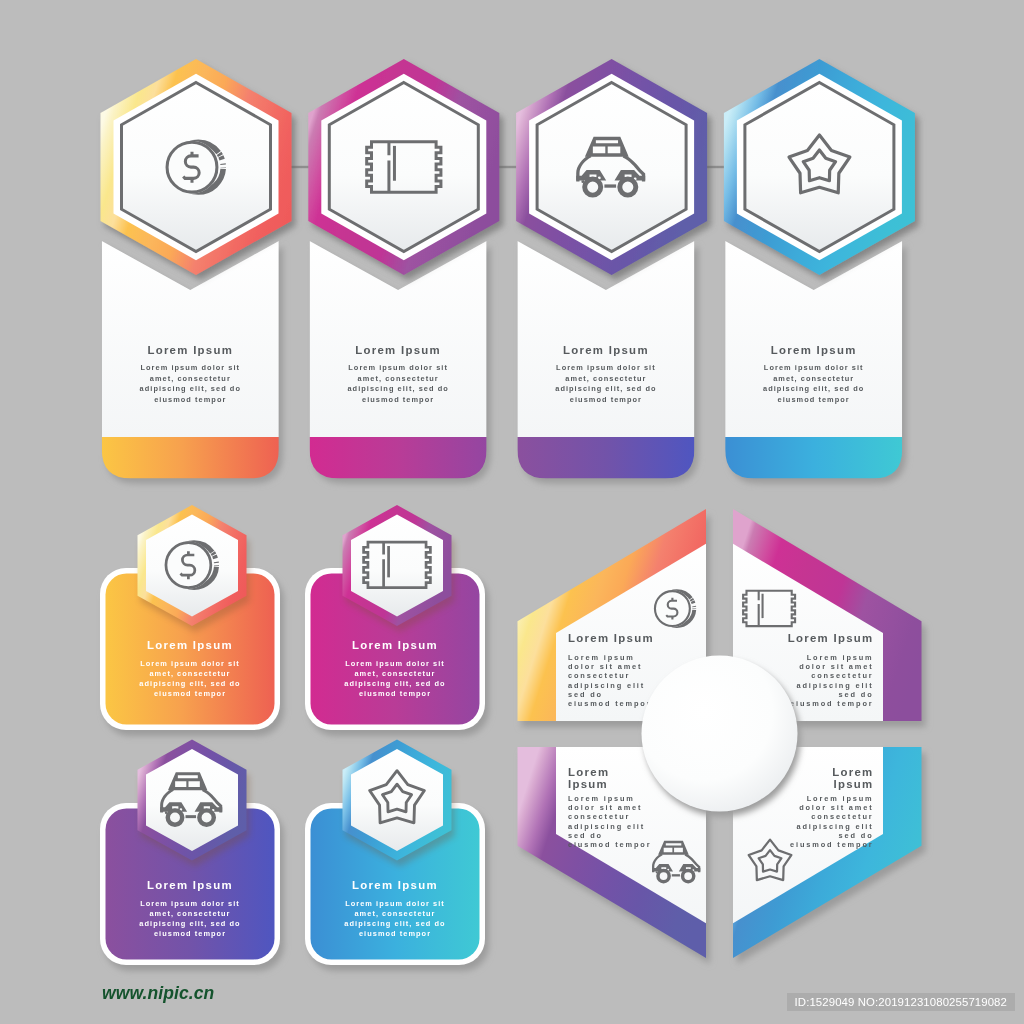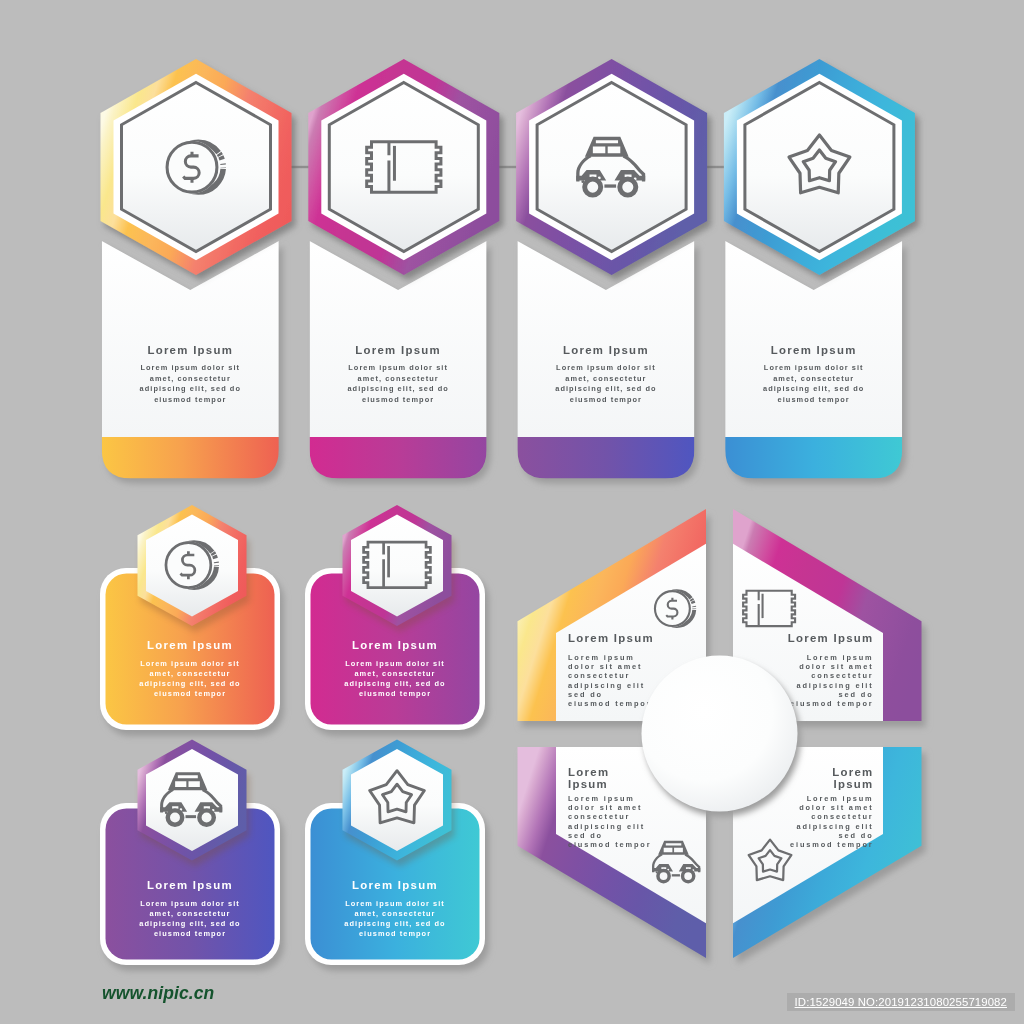--- a/index.html
+++ b/index.html
@@ -6,21 +6,21 @@
   body{width:1024px;height:1024px;background:#bcbcbc;font-family:"Liberation Sans",sans-serif;overflow:hidden;position:relative;}
   svg.stage{position:absolute;left:0;top:0;width:1024px;height:1024px;display:block;}
   text{font-family:"Liberation Sans",sans-serif;}
   .ttl{font-size:11.4px;font-weight:bold;letter-spacing:1.3px;fill:#565a5d;}
   .ttlw{font-size:11.4px;font-weight:bold;letter-spacing:1.3px;fill:#ffffff;}
   .bdy{font-size:7.4px;font-weight:bold;letter-spacing:1.05px;fill:#565a5d;}
   .bdyw{font-size:7.4px;font-weight:bold;letter-spacing:1.05px;fill:#ffffff;}
   .bdw{font-size:7.4px;font-weight:bold;letter-spacing:1.85px;fill:#565a5d;}
   .wm-logo{position:absolute;left:14px;top:991px;font-size:26px;font-weight:bold;font-style:italic;color:#fff;letter-spacing:0px;line-height:22px;margin-top:48px;}
   .wm-url{position:absolute;left:102px;top:984px;font-size:17.5px;font-weight:bold;font-style:italic;color:#14532d;letter-spacing:.1px;line-height:19px;}
-  .idbadge{position:absolute;right:9px;top:993px;background:#acacac;color:#fff;font-size:11.4px;line-height:18px;height:18px;padding:0 8px;letter-spacing:.1px;text-decoration:underline;}
+  .idbadge{position:absolute;right:9px;top:993px;background:#acacac;color:#fff;font-size:11.4px;line-height:18px;height:18px;padding:0 8px;letter-spacing:.1px;}
 </style>
 </head>
 <body>
 
 <svg class="stage" viewBox="0 0 1024 1024">
 <defs>
   <linearGradient id="g0" x1="0" y1="0.3208" x2="1.0000" y2="0.6792">
         <stop offset="0.000" stop-color="#FDFAE5"></stop>
         <stop offset="0.036" stop-color="#FBF3C6"></stop>
         <stop offset="0.127" stop-color="#FAE78C"></stop>

